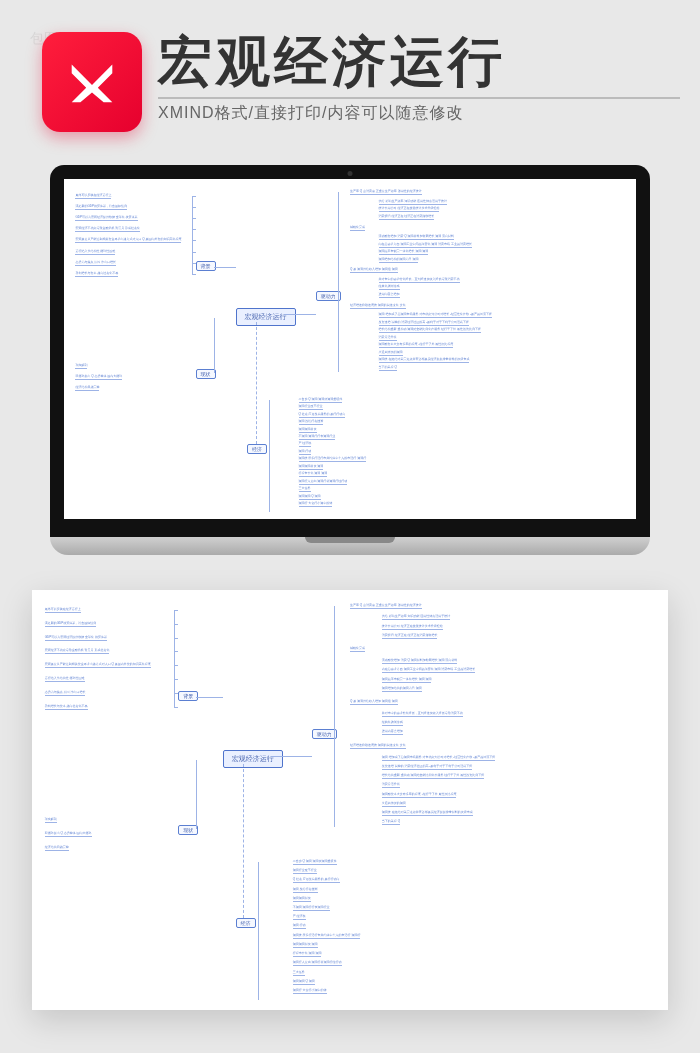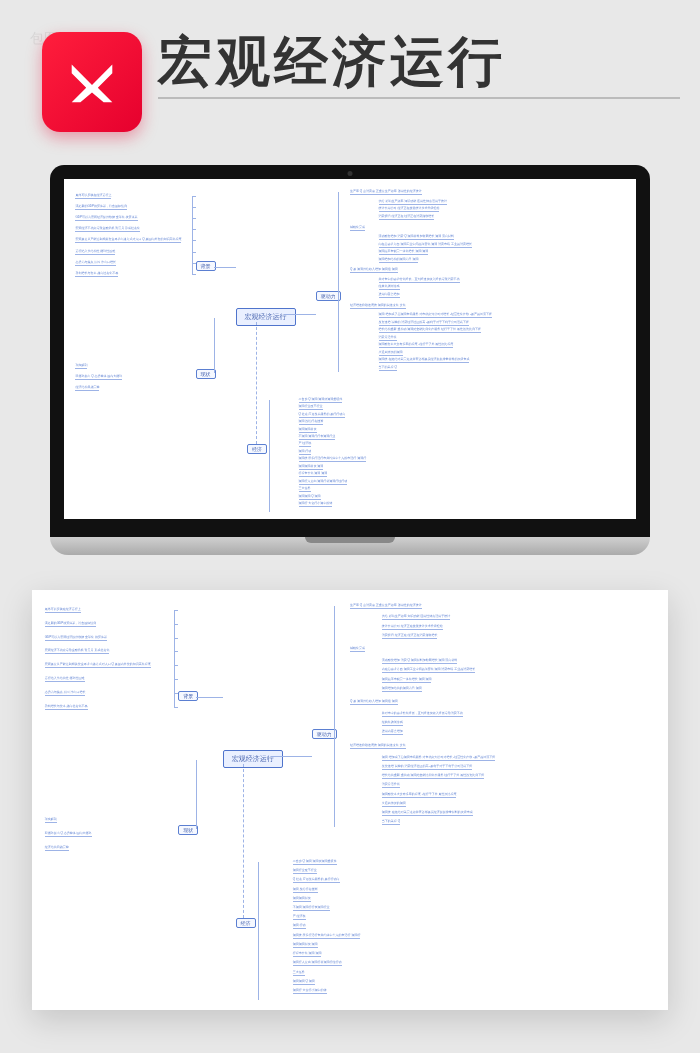--- a/index.html
+++ b/index.html
@@ -169,20 +169,21 @@
 
 <div class="header">
   <div class="logo">
     <svg width="58" height="58" viewBox="0 0 100 100">
       <path d="M15 20 L50 55 L85 20 L85 35 L60 60 L85 85 L70 85 L50 68 L30 85 L15 85 L40 60 L15 35 Z" fill="#fff"></path>
     </svg>
   </div>
   <div class="title-block">
     <div class="main-title">宏观经济运行</div>
     <hr class="rule">
+    <div class="subtitle">XMIND格式/直接打印/内容可以随意修改</div>
   </div>
 </div>
 
 <div class="laptop-wrap">
   <div class="laptop-screen-outer">
     <div class="camera"></div>
     <div class="laptop-screen">
       <div class="mindmap" id="mindmap-small">
           <div class="mm-node mm-center" style="left: 171.6px; top: 129.2px;">宏观经济运行</div>
           <div class="mm-node mm-sub" style="left: 131.56px; top: 81.6px;">背景</div>

